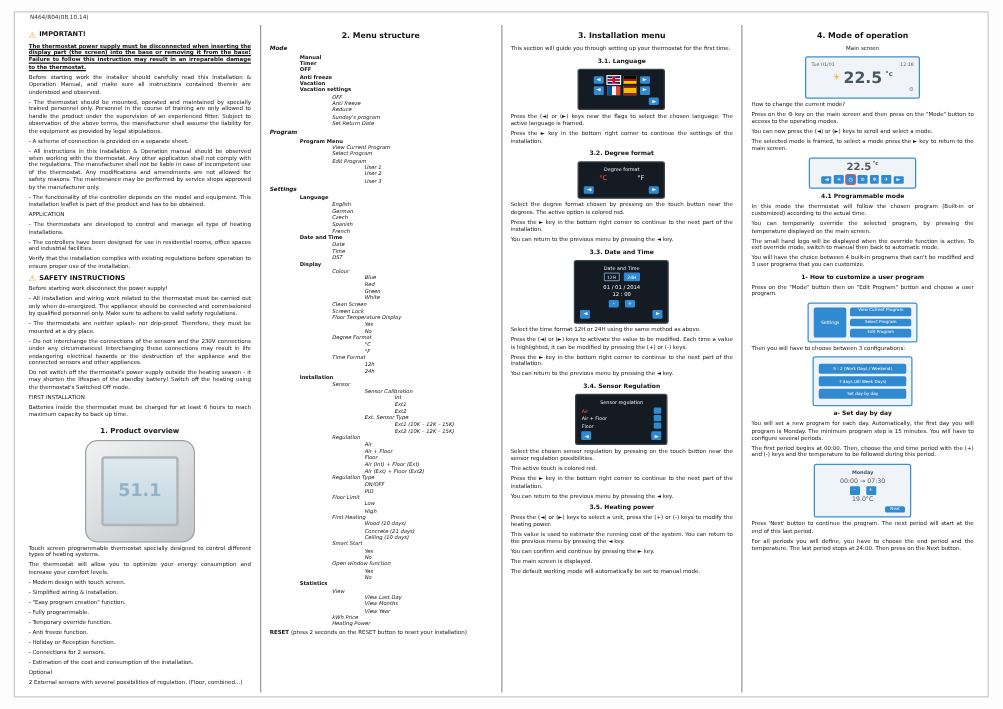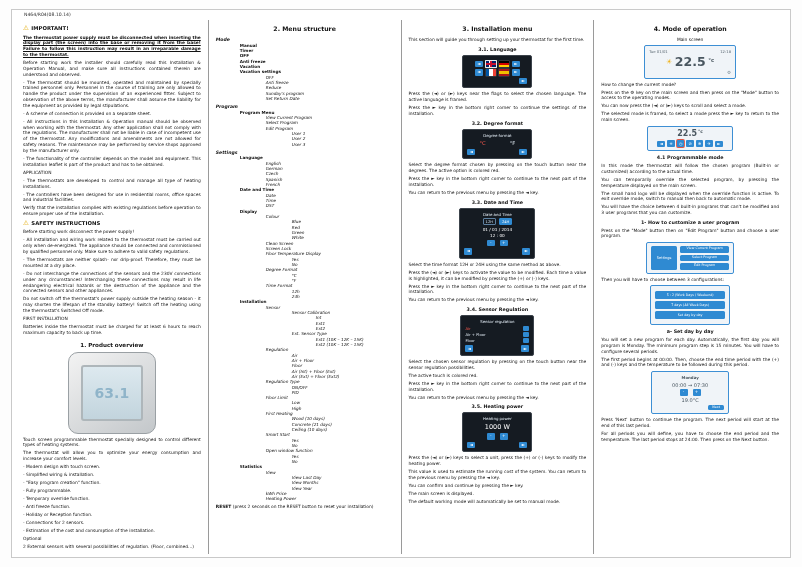--- a/index.html
+++ b/index.html
@@ -136,21 +136,21 @@
         <div class="para">Before starting work disconnect the power supply!</div>
         <div class="para">- All installation and wiring work related to the thermostat must be carried out only when de-energized. The appliance should be connected and commissioned by qualified personnel only. Make sure to adhere to valid safety regulations.</div>
         <div class="para">- The thermostats are neither splash- nor drip-proof. Therefore, they must be mounted at a dry place.</div>
         <div class="para">- Do not interchange the connections of the sensors and the 230V connections under any circumstances! Interchanging these connections may result in life endangering electrical hazards or the destruction of the appliance and the connected sensors and other appliances.</div>
         <div class="para">Do not switch off the thermostat's power supply outside the heating season - it may shorten the lifespan of the standby battery! Switch off the heating using the thermostat's Switched Off mode.</div>
         <div class="para">FIRST INSTALLATION</div>
         <div class="para">Batteries inside the thermostat must be charged for at least 6 hours to reach maximum capacity to back up time.</div>
         <div class="hsec">1. Product overview</div>
         <div class="device">
           <div class="device-screen">
-            <span class="device-num">63.1</span>
+            <span class="device-num">51.1</span>
           </div>
         </div>
         <div class="para">Touch screen programmable thermostat specially designed to control different types of heating systems.</div>
         <div class="para">The thermostat will allow you to optimize your energy consumption and increase your comfort levels.</div>
         <div class="para">- Modern design with touch screen.</div>
         <div class="para">- Simplified wiring &amp; installation.</div>
         <div class="para">- "Easy program creation" function.</div>
         <div class="para">- Fully programmable.</div>
         <div class="para">- Temporary override function.</div>
         <div class="para">- Anti freeze function.</div>
@@ -330,32 +330,20 @@
           <div class="nav">
             <span class="sq">◄</span>
             <span class="sq">►</span>
           </div>
         </div>
         <div class="para">Select the chosen sensor regulation by pressing on the touch button near the sensor regulation possibilities.</div>
         <div class="para">The active touch is colored red.</div>
         <div class="para">Press the ► key in the bottom right corner to continue to the next part of the installation.</div>
         <div class="para">You can return to the previous menu by pressing the ◄ key.</div>
         <div class="hsub">3.5.  Heating power</div>
-        <div class="shot shot-dark shot-power">
-          <div class="shot-title">Heating power</div>
-          <div class="pow-val">1000 W</div>
-          <div class="ctrl">
-            <span class="sq">-</span>
-            <span class="sq">+</span>
-          </div>
-          <div class="nav">
-            <span class="sq">◄</span>
-            <span class="sq">►</span>
-          </div>
-        </div>
         <div class="para">Press the (◄) or (►) keys to select a unit, press the (+) or (-) keys to modify the heating power.</div>
         <div class="para">This value is used to estimate the running cost of the system. You can return to the previous menu by pressing the ◄ key.</div>
         <div class="para">You can confirm and continue by pressing the ► key.</div>
         <div class="para">The main screen is displayed.</div>
         <div class="para">The default working mode will automatically be set to manual mode.</div>
       </div>
     <div class="col">
         <div class="hcol">4. Mode of operation</div>
         <div class="caption">Main screen</div>
         <div class="shot shot-light shot-main">

